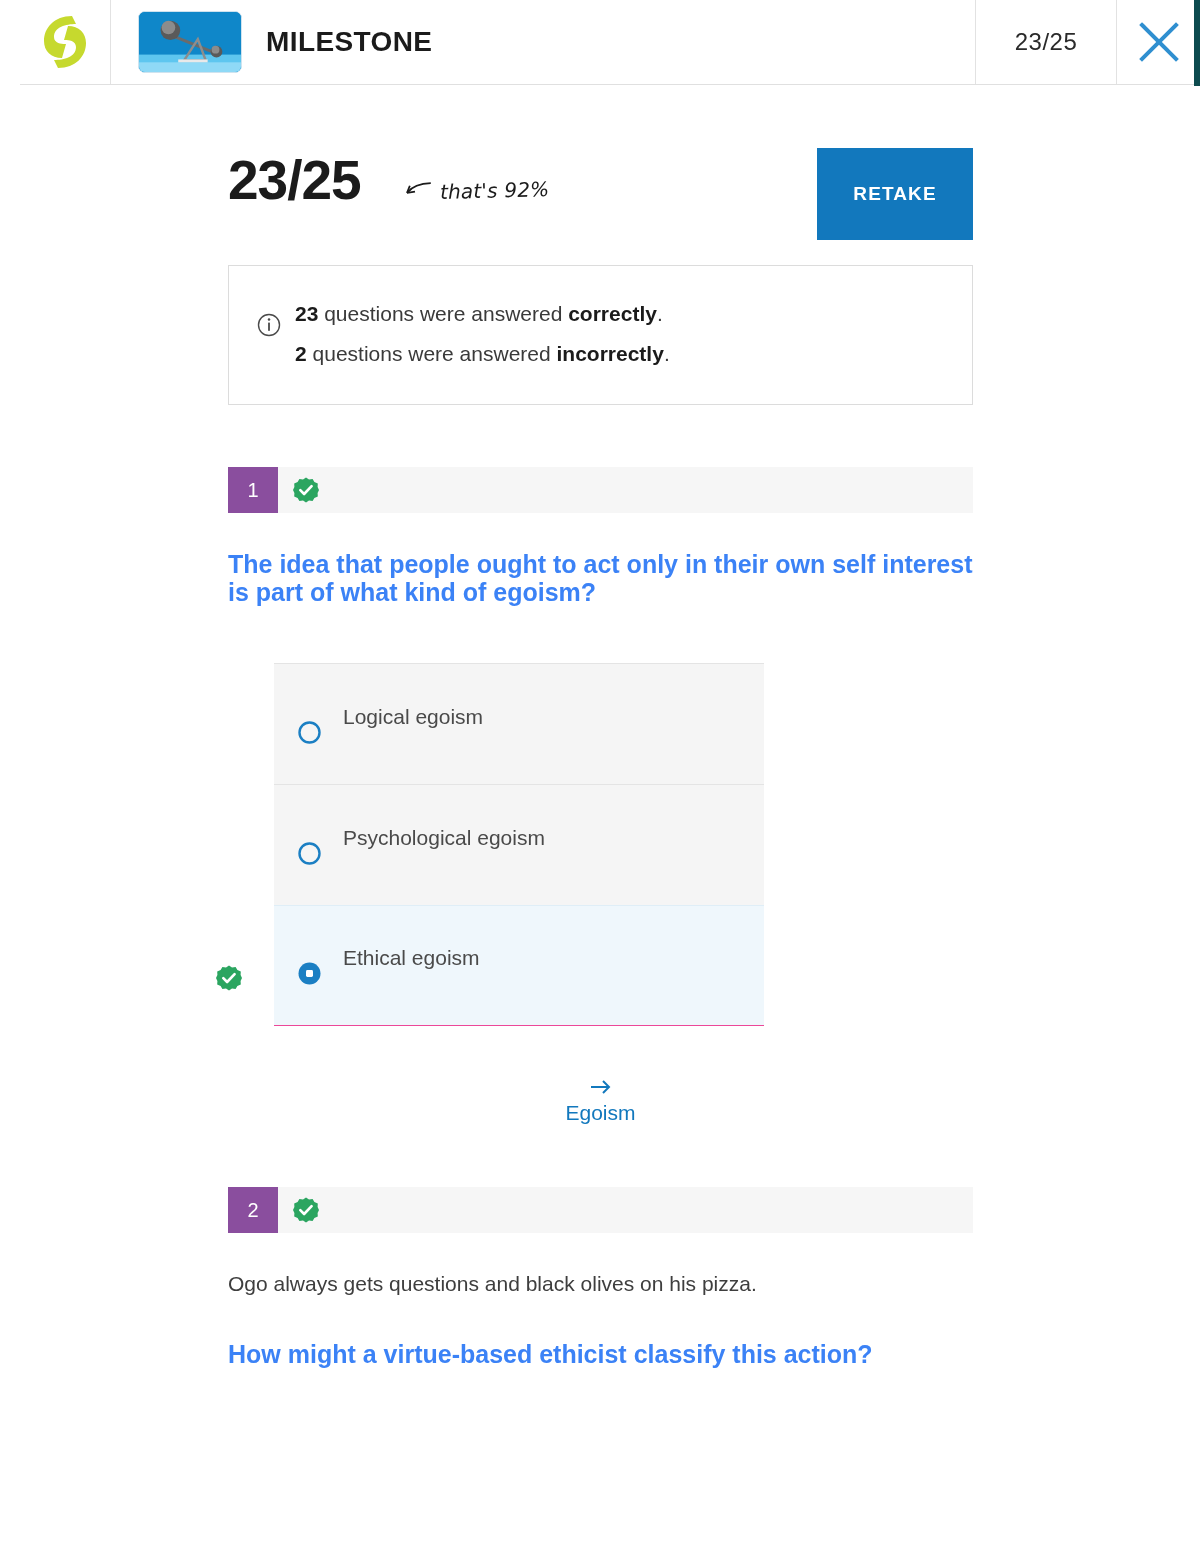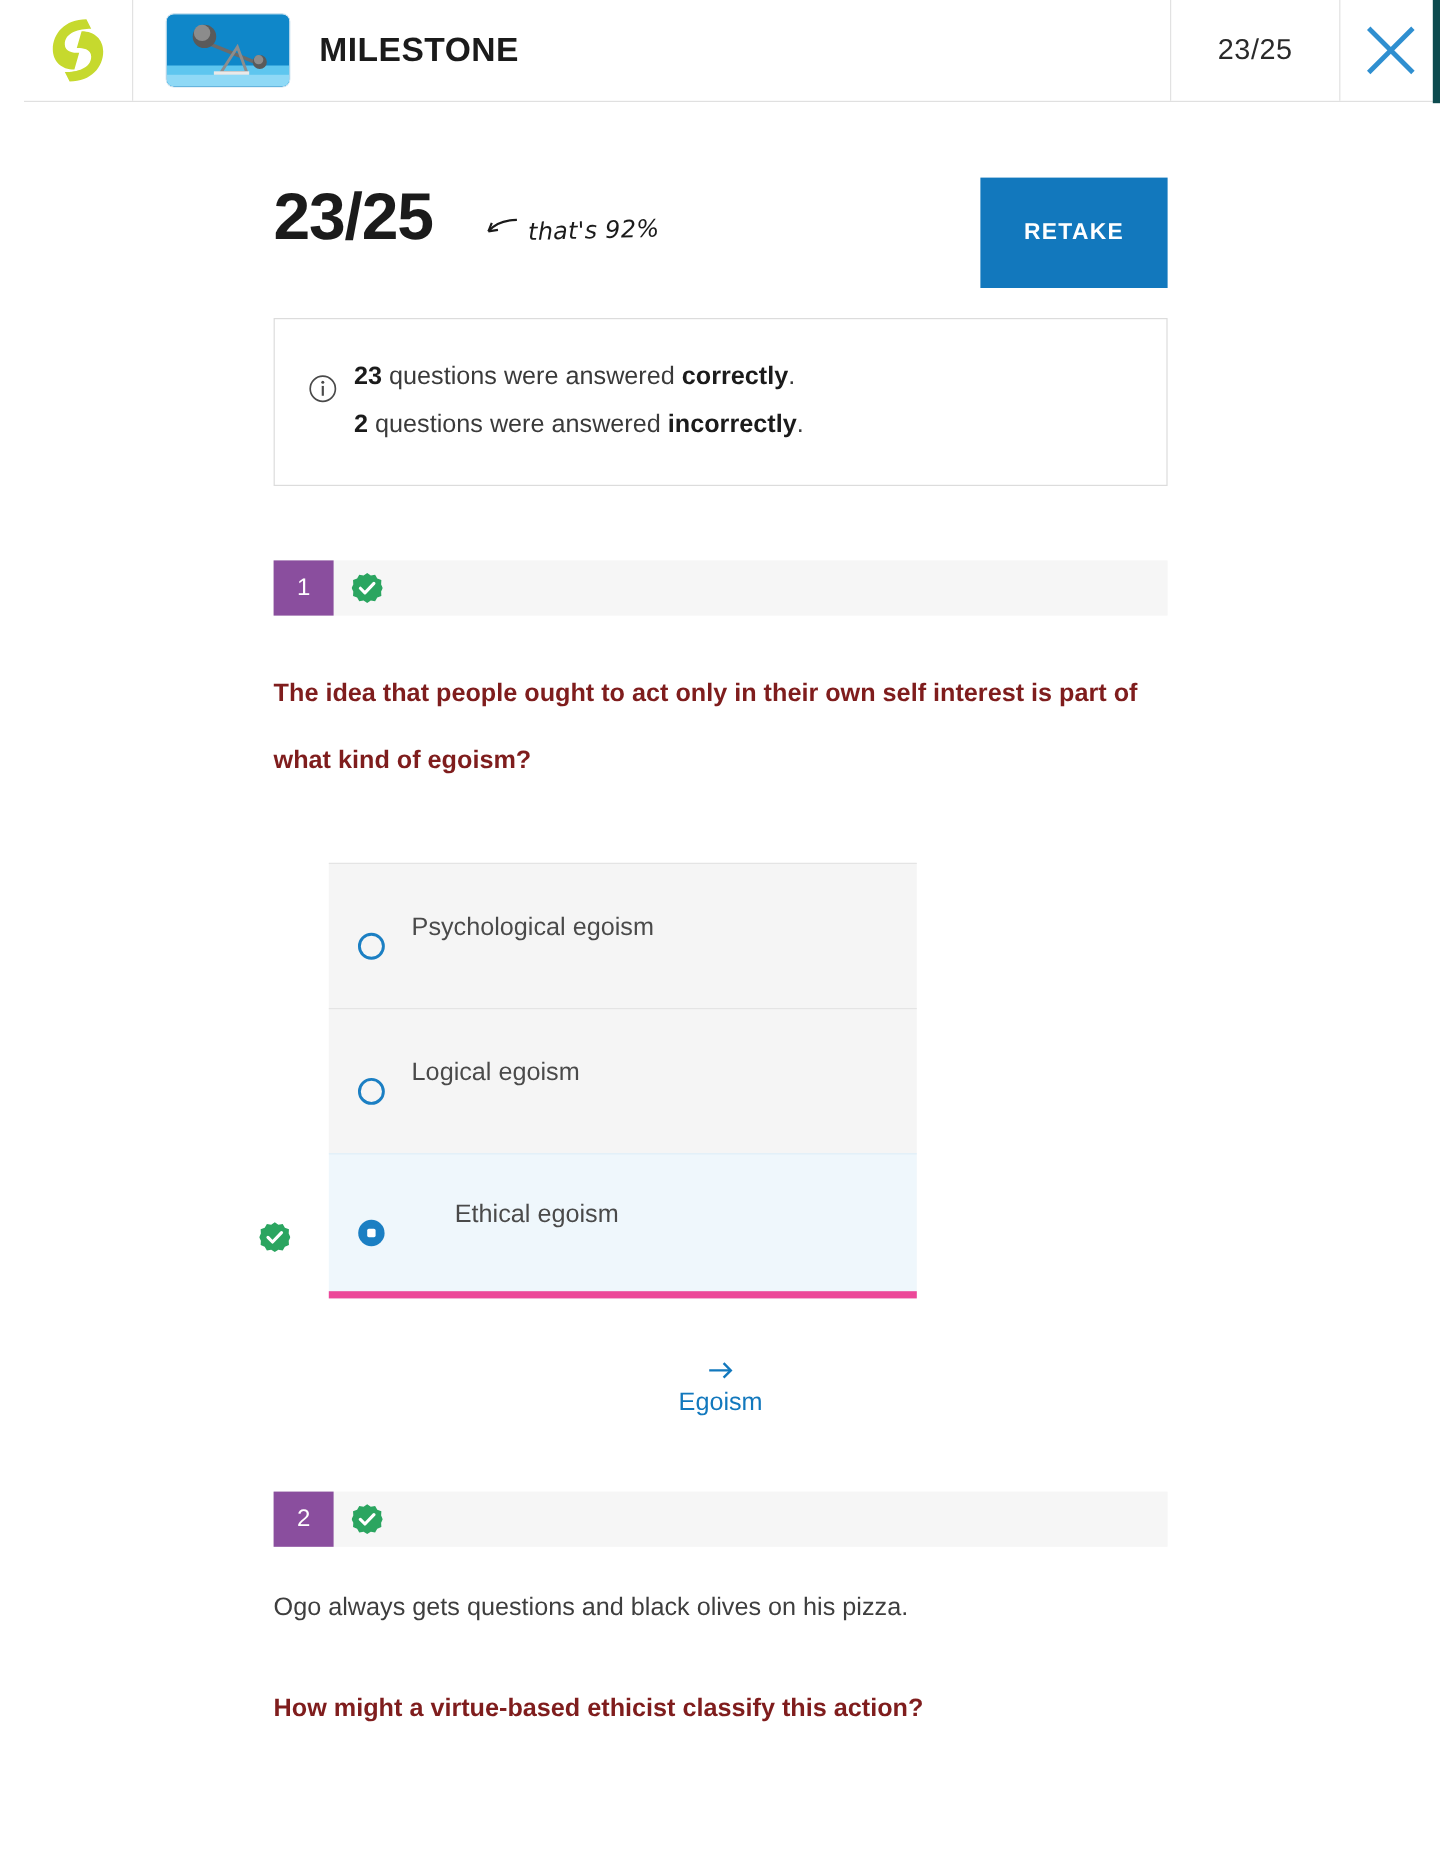--- a/index.html
+++ b/index.html
@@ -171,24 +171,24 @@
     font-size: 20px;
     display: flex;
     align-items: center;
     justify-content: center;
     flex: 0 0 50px;
   }
   .q-status { margin-left: 15px; width: 26px; height: 26px; display: block; }
 
   .q-text {
     margin-top: 37px;
-    font-size: 21px;
+    font-size: 25px;
     font-weight: bold;
-    line-height: 56px;
-    color: #7f1d1d;
+    line-height: 28px;
+    color: #3b82f6;
     width: 745px;
   }
   .q-context {
     margin-top: 32px;
     font-size: 21px;
     line-height: 38px;
     color: #3e3e3e;
     font-weight: normal;
     width: 745px;
   }
@@ -202,21 +202,21 @@
   }
   .option {
     position: relative;
     background: #f5f5f5;
     border-top: 1px solid #e4e4e4;
     height: 121px;
     display: flex;
     align-items: center;
     padding-left: 23px;
   }
-  .option:last-child { border-bottom: 6px solid #ec4899; gap: 36px; }
+  .option:last-child { border-bottom: 1px solid #ec4899; }
   .option.selected { background: #eff7fc; border-top-color: #dfeef7; }
   .option-radio { width: 25px; height: 25px; flex: 0 0 25px; margin-top: 16px; }
   .option-label {
     margin-left: 21px;
     font-size: 21px;
     color: #4a4a4a;
     line-height: 25px;
     margin-top: -16px;
   }
   .option-correct-mark {
@@ -342,30 +342,30 @@
       <div class="q-text">The idea that people ought to act only in their own self interest is part of what kind of egoism?</div>
 
       <div class="options">
 
         <div class="option">
           <span class="option-radio">
             <svg viewBox="0 0 25 25" width="25" height="25" aria-hidden="true">
               <circle cx="12.5" cy="12.5" r="10" fill="none" stroke="#1b7fc3" stroke-width="2.4"></circle>
             </svg>
           </span>
-          <span class="option-label">Psychological egoism</span>
+          <span class="option-label">Logical egoism</span>
         </div>
 
         <div class="option">
           <span class="option-radio">
             <svg viewBox="0 0 25 25" width="25" height="25" aria-hidden="true">
               <circle cx="12.5" cy="12.5" r="10" fill="none" stroke="#1b7fc3" stroke-width="2.4"></circle>
             </svg>
           </span>
-          <span class="option-label">Logical egoism</span>
+          <span class="option-label">Psychological egoism</span>
         </div>
 
 
         <div class="option selected">
           <span class="option-correct-mark">
             <svg viewBox="0 0 26 26" width="26" height="26" aria-hidden="true">
               <path d="M13 0.6 L16 2.6 L19.6 2 L21.4 5.1 L24.8 6.4 L24.6 10 L26 13 L24.6 16 L24.8 19.6 L21.4 20.9 L19.6 24 L16 23.4 L13 25.4 L10 23.4 L6.4 24 L4.6 20.9 L1.2 19.6 L1.4 16 L0 13 L1.4 10 L1.2 6.4 L4.6 5.1 L6.4 2 L10 2.6 Z" fill="#2ba560"></path>
               <path d="M7.3 13.2 L11.1 17 L18.6 9.2" stroke="#ffffff" stroke-width="2.6" fill="none" stroke-linecap="round" stroke-linejoin="round"></path>
             </svg>
           </span>

